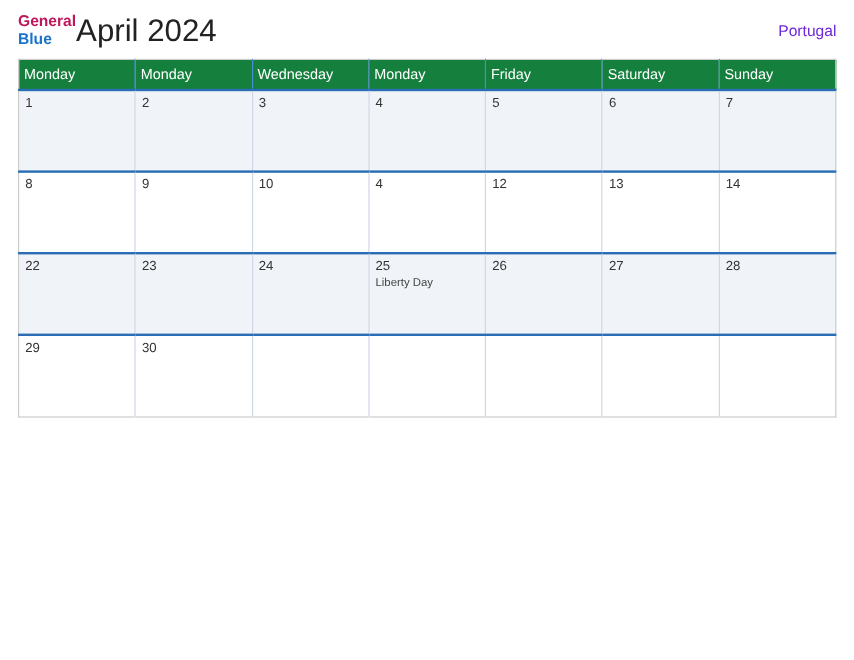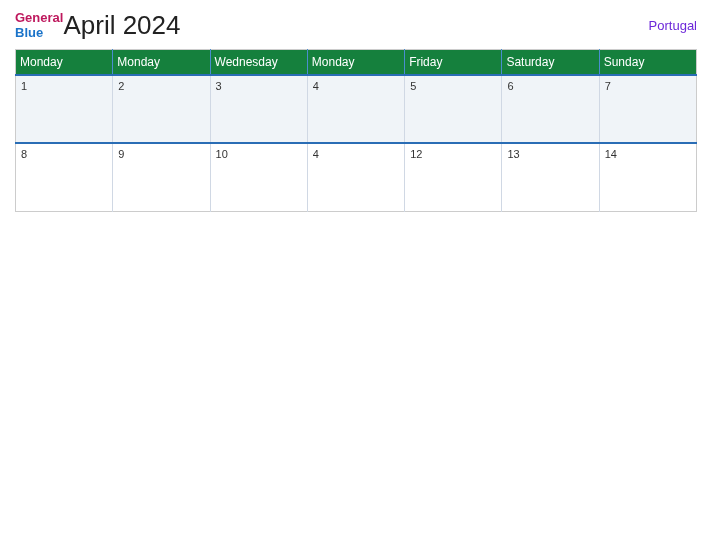--- a/index.html
+++ b/index.html
@@ -173,16 +173,53 @@
           </td>
         <td>
             <span class="day-num">13</span>
           </td>
         <td>
             <span class="day-num">14</span>
           </td>
       </tr>
 
 
-
+      <tr>
+        <td>
+            <span class="day-num">22</span>
+          </td>
+        <td>
+            <span class="day-num">23</span>
+          </td>
+        <td>
+            <span class="day-num">24</span>
+          </td>
+        <td>
+          <span class="day-num">25</span>
+          <span class="holiday">Liberty Day</span>
+        </td>
+        <td>
+            <span class="day-num">26</span>
+          </td>
+        <td>
+            <span class="day-num">27</span>
+          </td>
+        <td>
+            <span class="day-num">28</span>
+          </td>
+      </tr>
+
+      <tr>
+        <td>
+            <span class="day-num">29</span>
+          </td>
+        <td>
+            <span class="day-num">30</span>
+          </td>
+        <td></td>
+        <td></td>
+        <td></td>
+        <td></td>
+        <td></td>
+      </tr>
     </tbody>
   </table>
 </div>
 
 </body></html>

